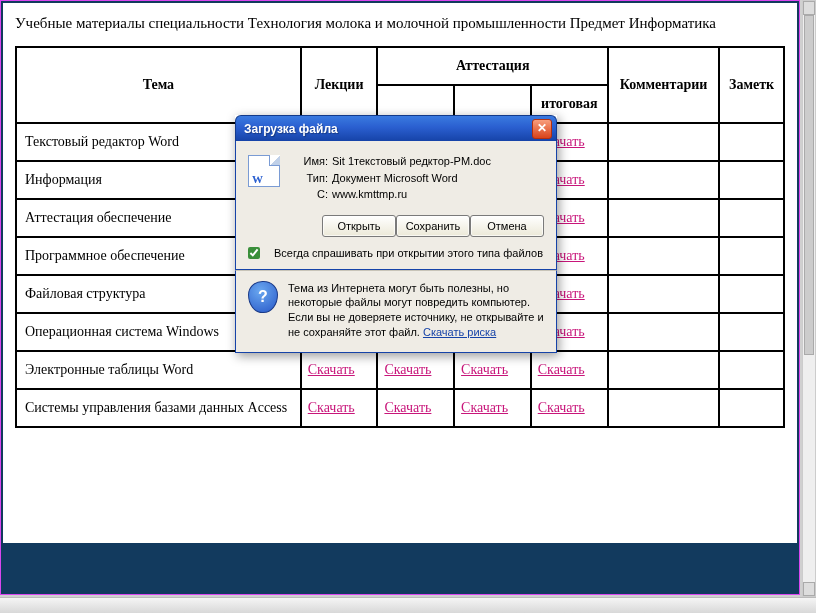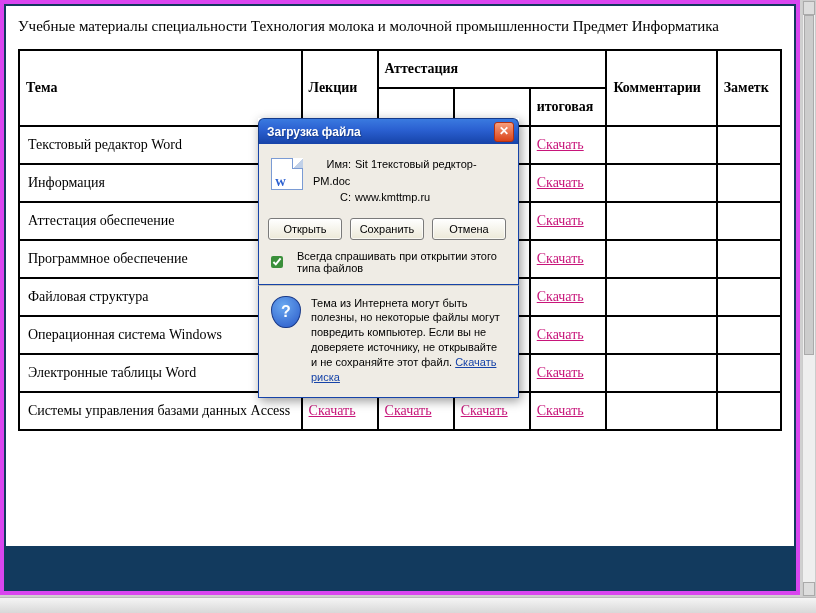--- a/index.html
+++ b/index.html
@@ -9,21 +9,21 @@
     width: 816px;
     height: 613px;
     overflow: hidden;
     position: relative;
   }
   .outer-frame {
     background: #123a5e;
     width: 800px;
     height: 595px;
     margin: 0;
-    border: 4px solid #d946ef;
+    border: 1px solid #d946ef;
     position: relative;
   }
   .content-panel {
     background: #fff;
     position: absolute;
     top: 2px; left: 2px; right: 2px;
     padding: 10px 12px 12px 12px;
     height: 540px;
   }
   .page-title {
@@ -39,20 +39,21 @@
   }
   table.main th, table.main td {
     border: 2px solid #000;
     padding: 8px 6px;
     text-align: left;
     vertical-align: middle;
     height: 38px;
     background: #fff;
   }
   table.main th {
+    text-align: center;
     font-weight: bold;
   }
   table.main td.c { text-align: left; }
   table.main td.l { text-align: left; padding-left: 8px; }
   .dl-link {
     color: #c8157a;
     text-decoration: underline;
     cursor: pointer;
     font-size: 14px;
   }
@@ -73,22 +74,22 @@
     position: absolute;
     top: 14px; left: 1px; right: 1px;
     height: 340px;
     background: #ccc;
     border: 1px solid #aaa;
   }
 
   
   .dialog {
     position: absolute;
-    left: 254px; top: 114px;
-    width: 261px;
+    left: 234px; top: 114px;
+    width: 322px;
     font-family: Tahoma, sans-serif;
     font-size: 11px;
     box-shadow: 2px 3px 10px rgba(0,0,0,0.4);
     z-index: 10;
   }
   .titlebar {
     height: 26px;
     background: linear-gradient(to bottom, #3a7ae0 0%, #2a5fd0 45%, #1643a8 100%);
     border-radius: 6px 6px 0 0;
     display: flex;
@@ -164,21 +165,20 @@
   .file-meta .lbl {
     display: inline-block;
     width: 30px;
     text-align: right;
     margin-right: 4px;
     margin-left: 8px;
   }
   .dlg-buttons {
     display: flex;
     justify-content: flex-end;
-    gap: 8px;
     margin: 4px 0 10px 0;
   }
   .xp-btn {
     min-width: 74px;
     height: 22px;
     background: linear-gradient(to bottom, #ffffff, #ece9d8);
     border: 1px solid #7a7a7a;
     border-radius: 3px;
     font-family: Tahoma, sans-serif;
     font-size: 11px;
@@ -346,20 +346,21 @@
       </div>
     </div>
     <div class="dlg-body">
 
       <div class="dlg-file-row">
         <div class="word-icon">
             <span class="w">W</span>
           </div>
         <div class="file-meta">
           <div><span class="lbl">Имя:</span><span>Sit 1текстовый редктор-PM.doc</span></div>
+          <div><span class="lbl">Тип:</span><span>Документ Microsoft Word</span></div>
           <div><span class="lbl">С:</span><span>www.kmttmp.ru</span></div>
         </div>
       </div>
 
       <div class="dlg-buttons">
         <button class="xp-btn">Открыть</button>
         <button class="xp-btn">Сохранить</button>
         <button class="xp-btn">Отмена</button>
       </div>
 

